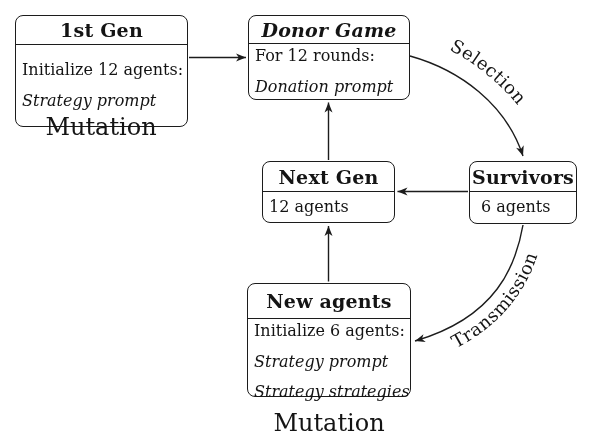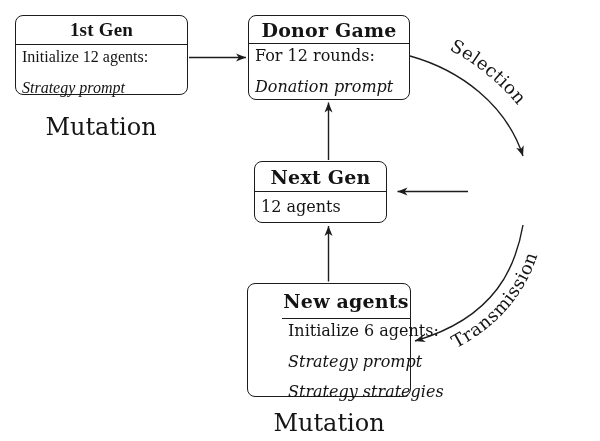--- a/index.html
+++ b/index.html
@@ -97,45 +97,51 @@
     <path id="transmission-label-path" d="M424,362 C514,331 537,270 545,226" fill="none" stroke="none"></path>
 
     <text class="curve-label">
       <textPath href="#selection-label-path" startOffset="22%">Selection</textPath>
     </text>
     <text class="curve-label">
       <textPath href="#transmission-label-path" startOffset="18%">Transmission</textPath>
     </text>
   </svg>
 
-  <div class="box" style="left:15px; top:15px; width:173px; height:80px;font-family:Liberation Serif, serif;">
+  <div class="box" style="left:15px; top:15px; width:173px; height:112px;">
     <div class="box-title" style="height:29px;">1st Gen</div>
     <div class="box-body">
       <div class="bline">Initialize 12 agents:</div>
       <div class="bline italic">Strategy prompt</div>
     </div>
   </div>
 
   <div class="box" style="left:248px; top:15px; width:162px; height:85px;">
-    <div class="box-title" style="height:28px;">Donor Game</div>
+    <div class="box-title" style="height:28px;font-style:italic;">Donor Game</div>
     <div class="box-body">
       <div class="bline">For 12 rounds:</div>
       <div class="bline italic">Donation prompt</div>
     </div>
   </div>
 
-  <div class="box" style="left:254px; top:161px; width:133px; height:62px;">
+  <div class="box" style="left:262px; top:161px; width:133px; height:62px;">
     <div class="box-title" style="height:30px;">Next Gen</div>
     <div class="box-body">
       <div class="bline">12 agents</div>
     </div>
   </div>
 
+  <div class="box" style="left:469px; top:161px; width:108px; height:63px;">
+    <div class="box-title" style="height:30px;">Survivors</div>
+    <div class="box-body center-pad">
+      <div class="bline">6 agents</div>
+    </div>
+  </div>
 
-  <div class="box" style="left:247px; top:283px; width:164px; height:114px;padding-left:34px;">
+  <div class="box" style="left:247px; top:283px; width:164px; height:114px;">
     <div class="box-title" style="height:35px;">New agents</div>
     <div class="box-body">
       <div class="bline">Initialize 6 agents:</div>
       <div class="bline italic">Strategy prompt</div>
       <div class="bline italic">Strategy strategies</div>
     </div>
   </div>
 
   <div class="float-label" style="left:101px; top:127px;">Mutation</div>
 

